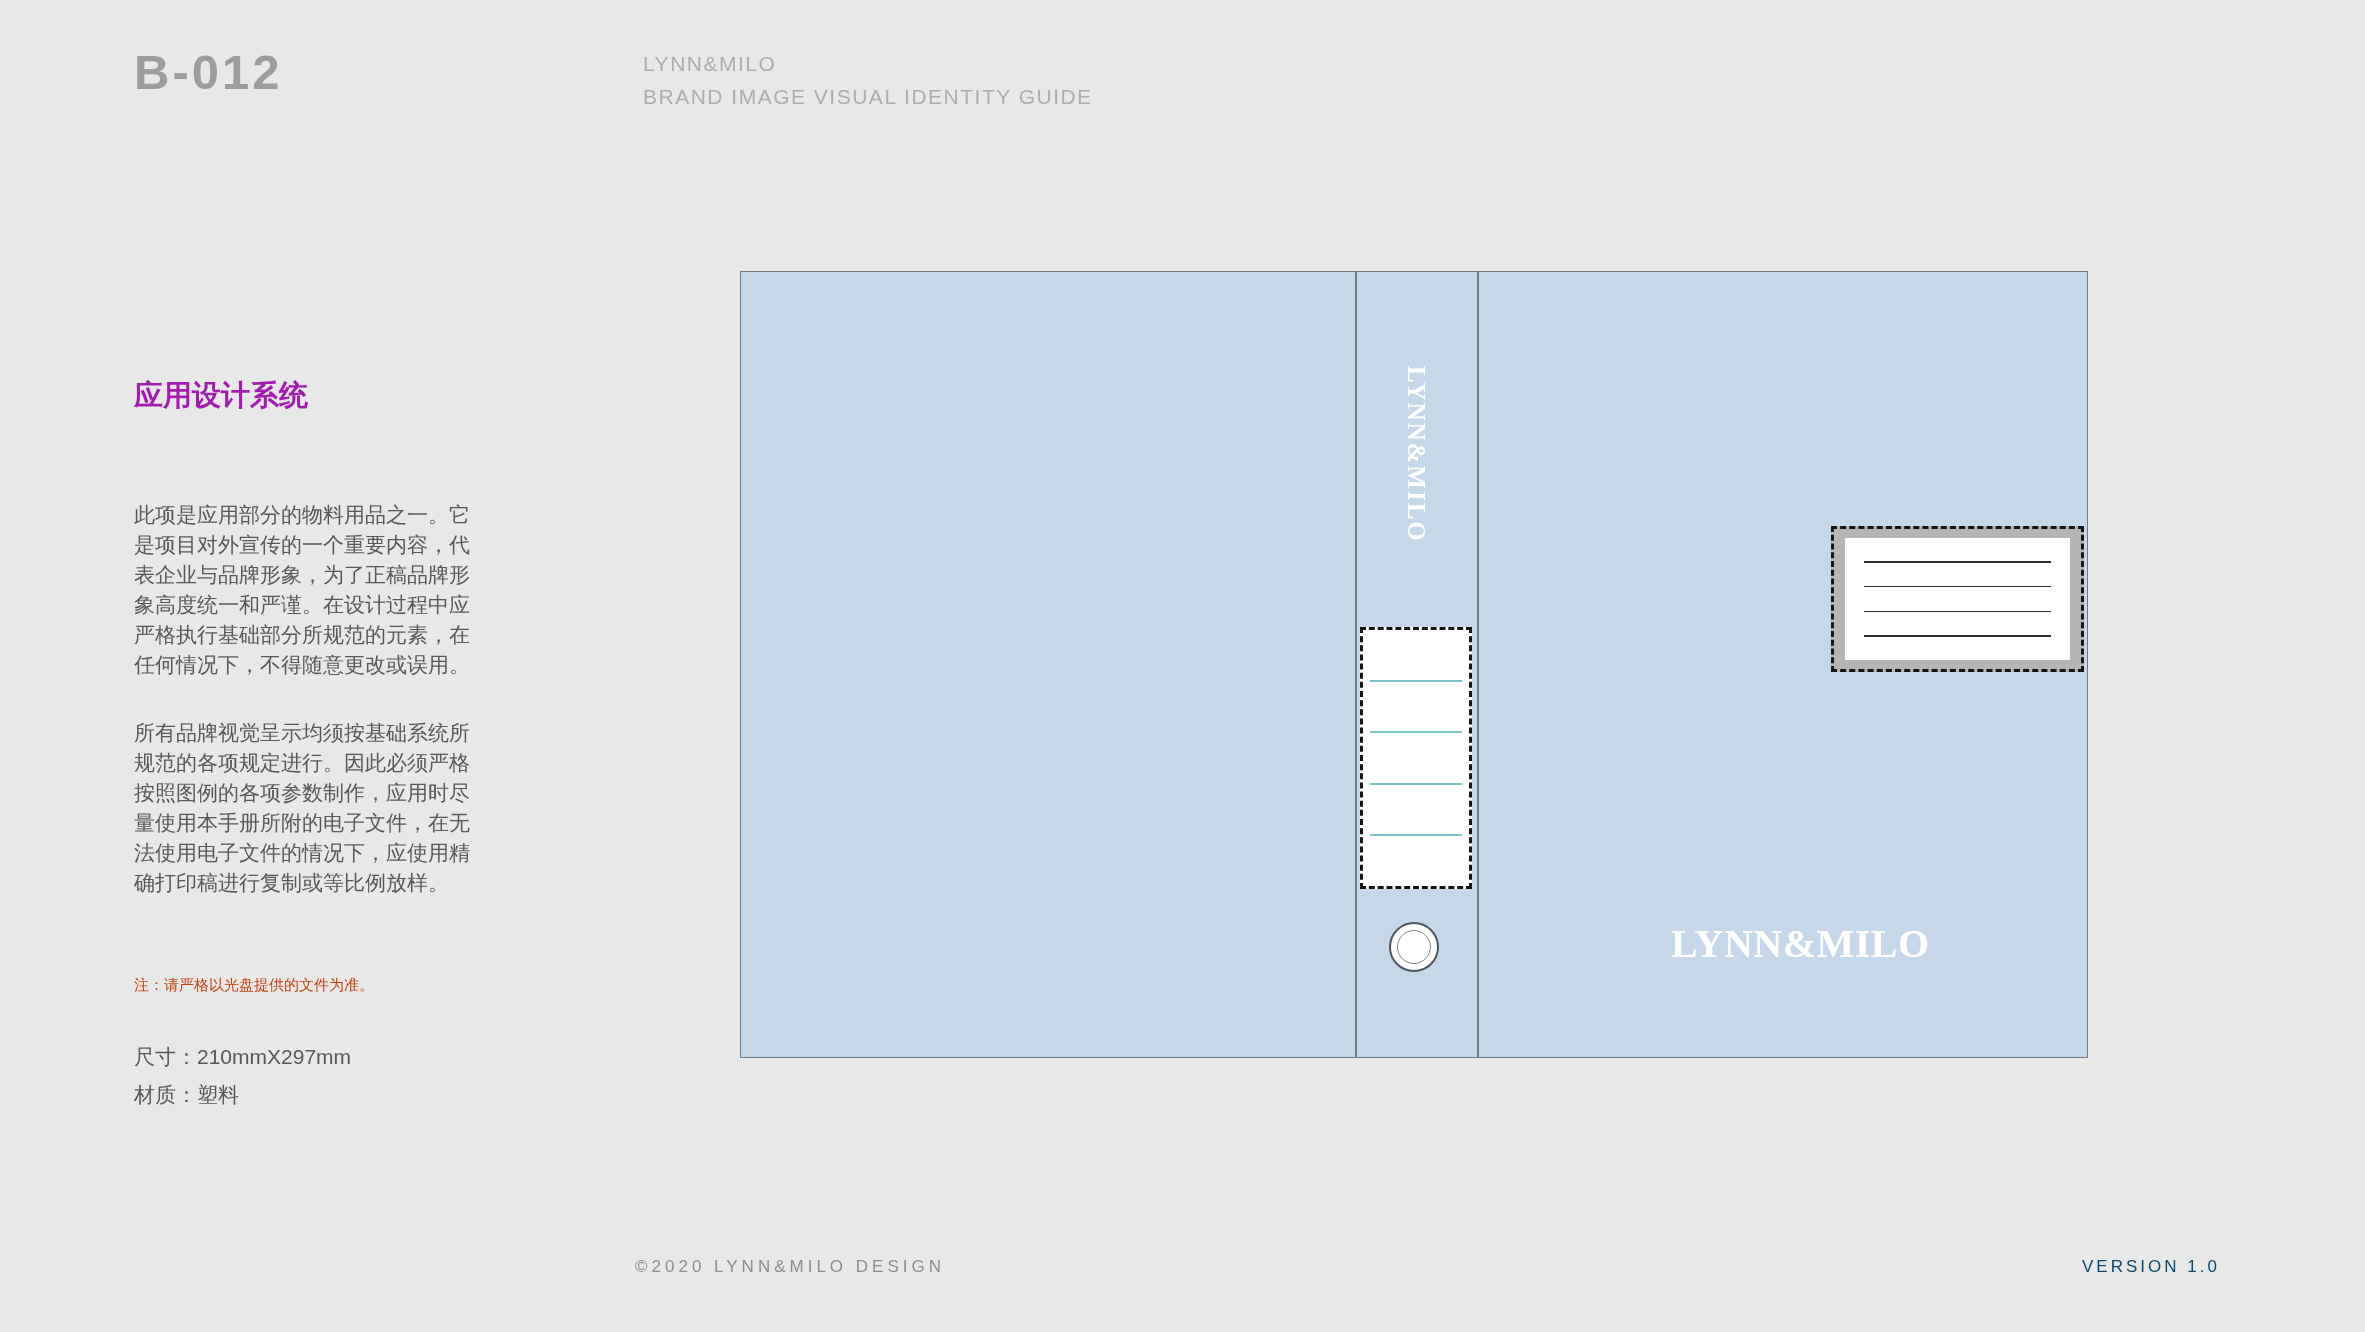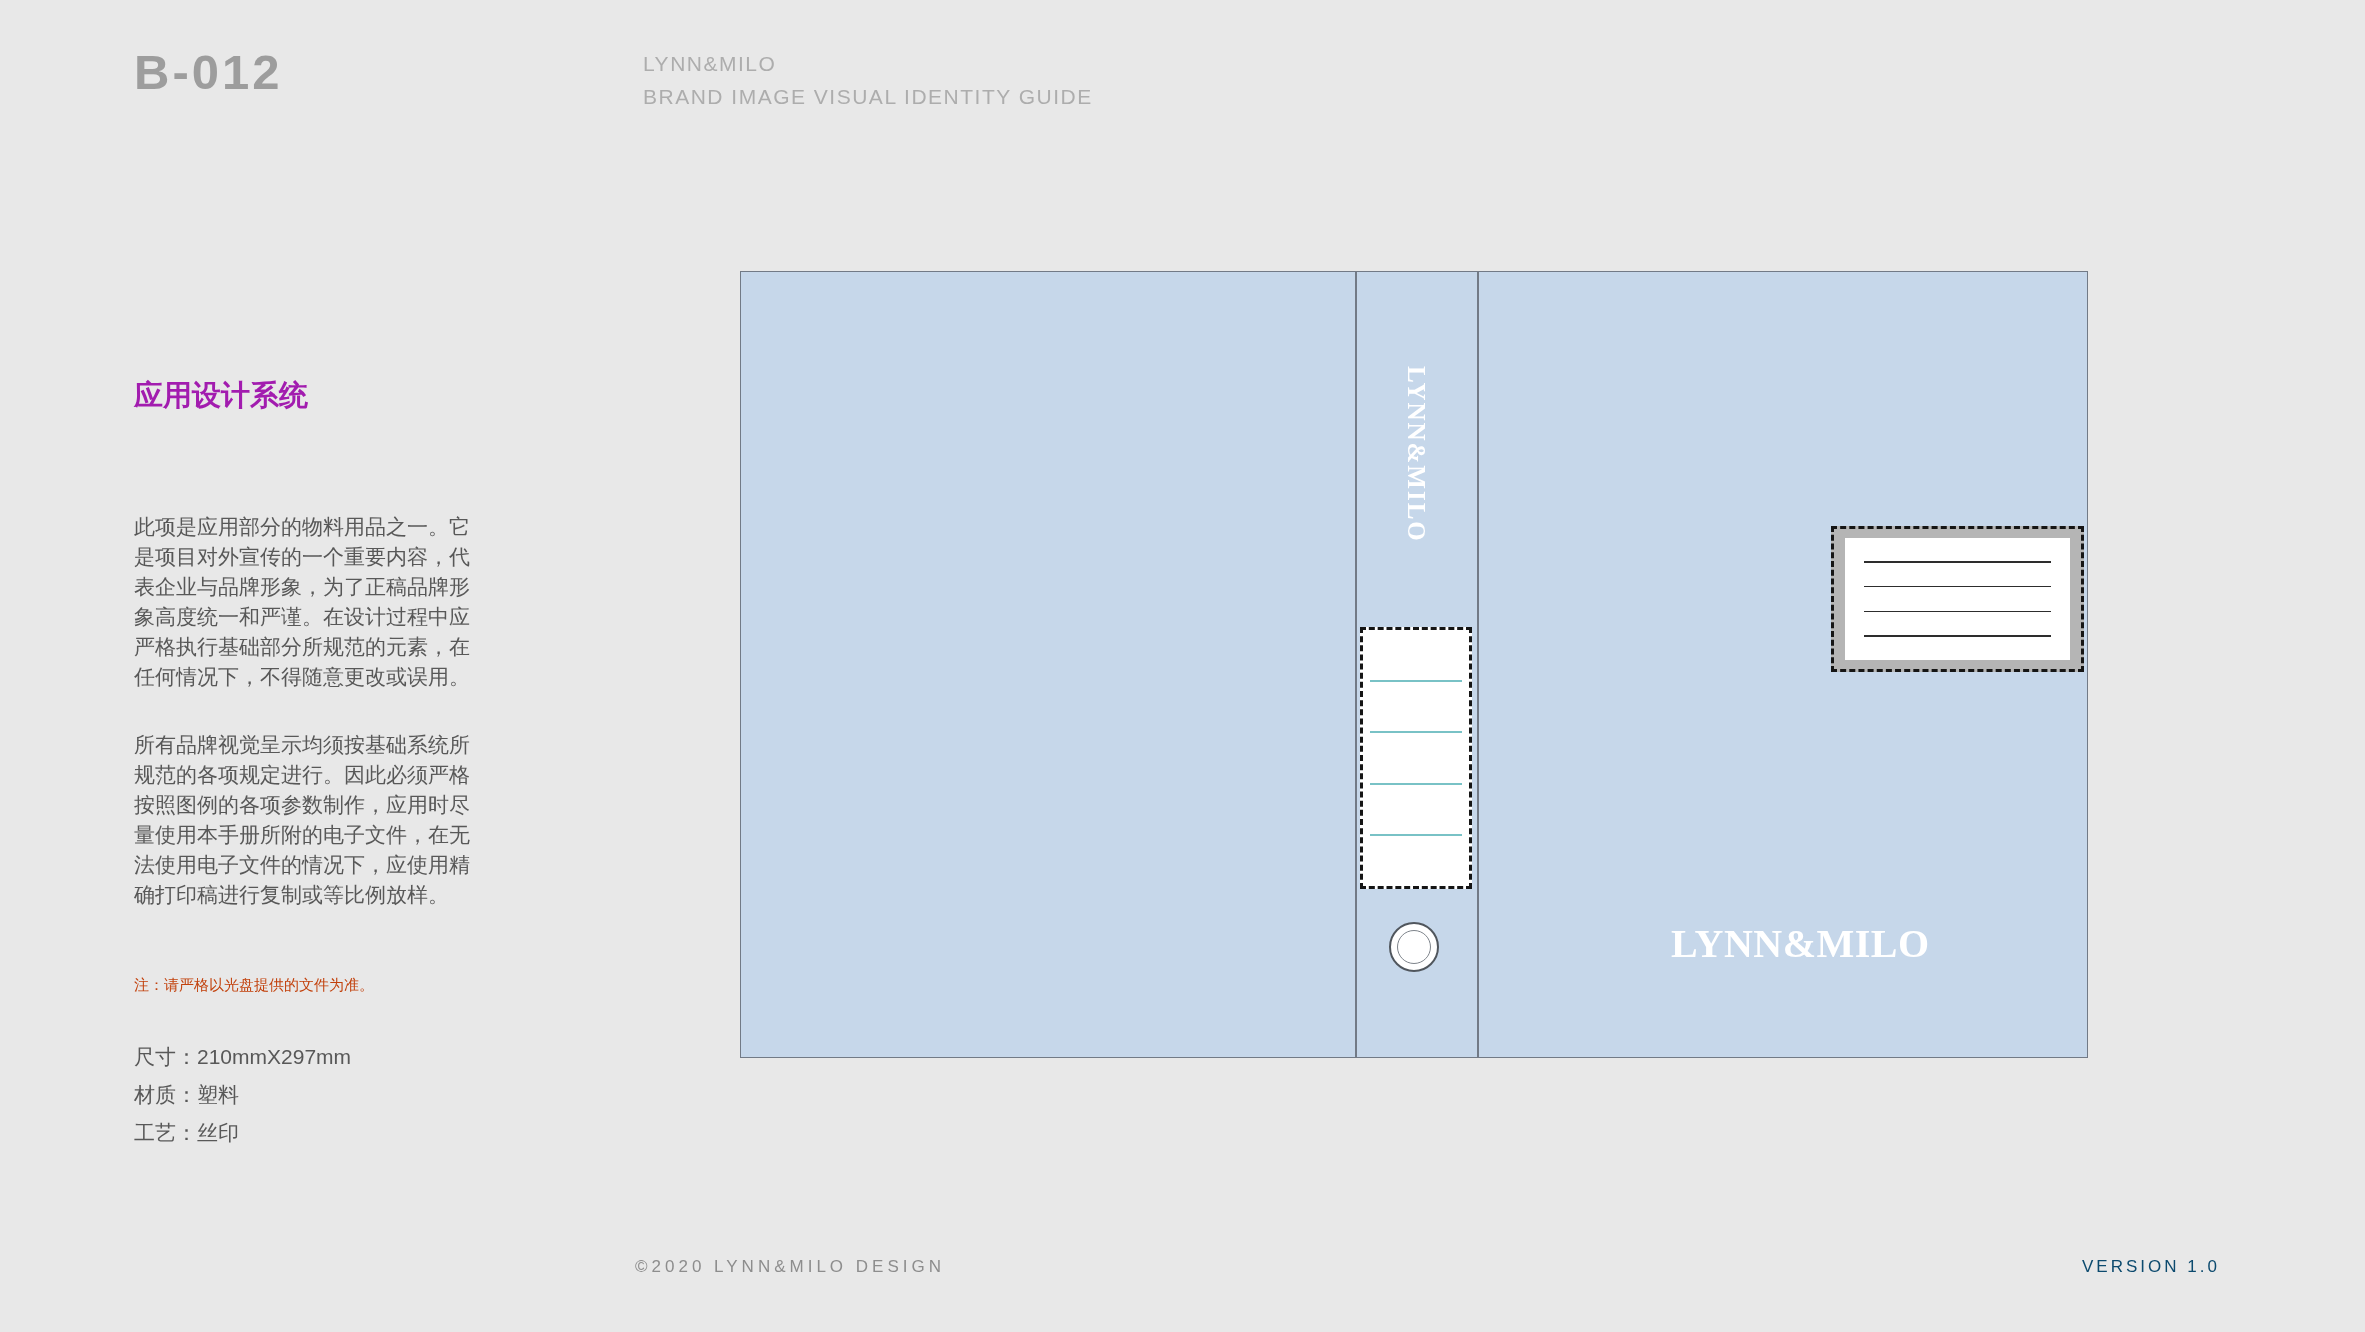--- a/index.html
+++ b/index.html
@@ -27,21 +27,21 @@
     font-size:21px; letter-spacing:1.5px; color:#adadad;
   }
 
   
   .col { left:134px; width:336px; color:#555; }
   .section-title {
     top:376px;
     font-size:29px; font-weight:700; line-height:39px; color:#a21caf;
   }
   .para {
-    font-size:21px; line-height:30px; text-align:justify; color:#585858;margin-top:12px;
+    font-size:21px; line-height:30px; text-align:justify; color:#585858;
   }
   .para-1 { top:500px; }
   .para-2 { top:718px; }
   .note   { top:976px; font-size:15px; color:#c2410c; width:420px; }
   .specs  { top:1010px; font-size:21px; line-height:38px; color:#585858; width:420px;margin-top:28px; }
   .spec-row { white-space:nowrap; }
 
   
   .folder {
     left:740px; top:271px; width:1348px; height:787px;
@@ -131,23 +131,20 @@
 <p class="abs col para para-2">所有品牌视觉呈示均须按基础系统所规范的各项规定进行。因此必须严格按照图例的各项参数制作，应用时尽量使用本手册所附的电子文件，在无法使用电子文件的情况下，应使用精确打印稿进行复制或等比例放样。</p>
 <p class="abs col note">注：请严格以光盘提供的文件为准。</p>
 
 <div class="abs col specs">
   <div class="spec-row">
     <span>尺寸：</span><span>210mmX297mm</span>
   </div>
   <div class="spec-row">
     <span>材质：</span><span>塑料</span>
   </div>
-  <div class="spec-row">
-    <span>工艺：</span><span>丝印</span>
-  </div>
 </div>
 
 <div class="abs folder">
 
   <div class="spine-divider left"></div>
   <div class="spine-divider right"></div>
 
   <div class="spine-logo-wrap">
     <span>LYNN&amp;MILO</span>
   </div>

